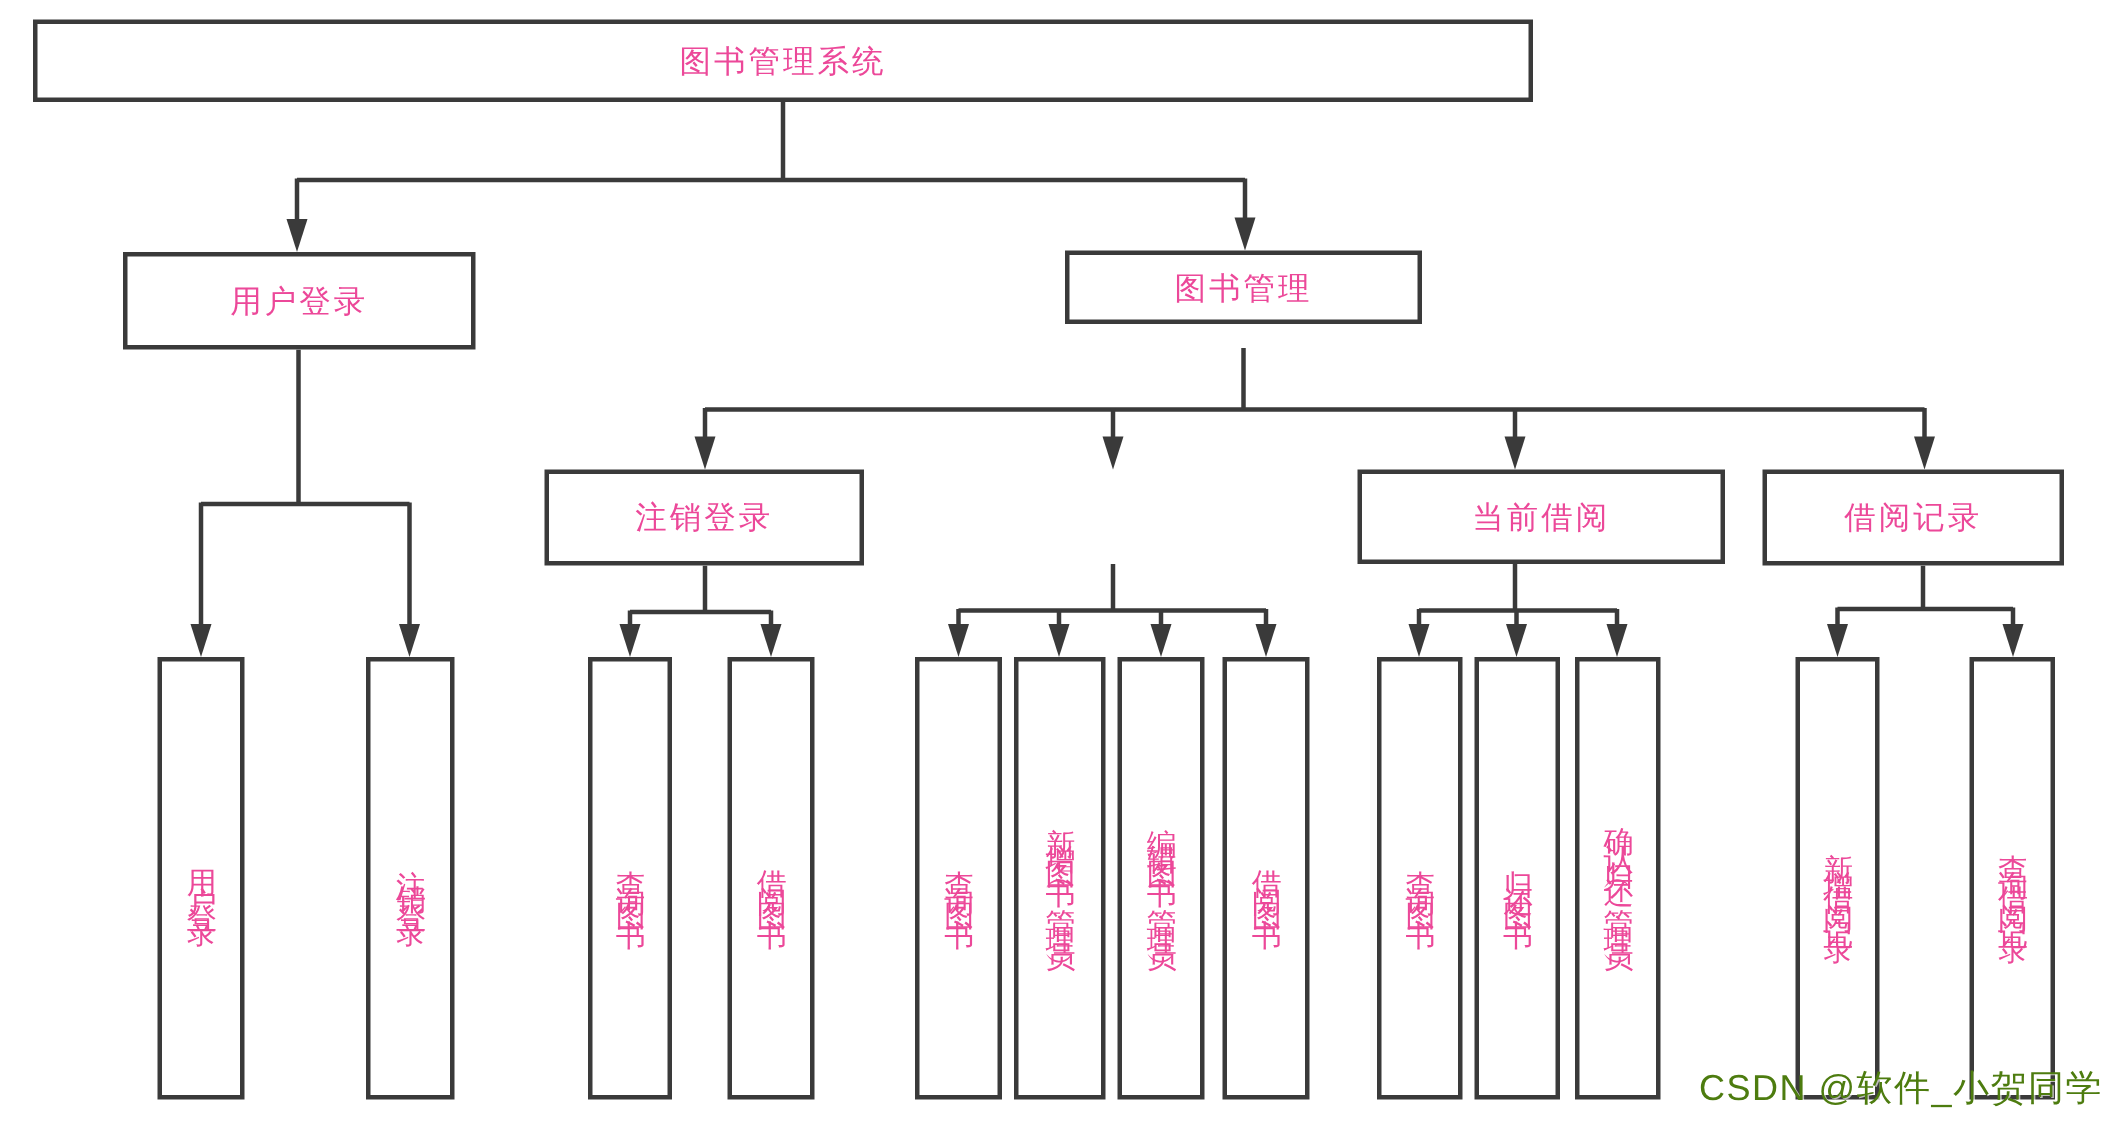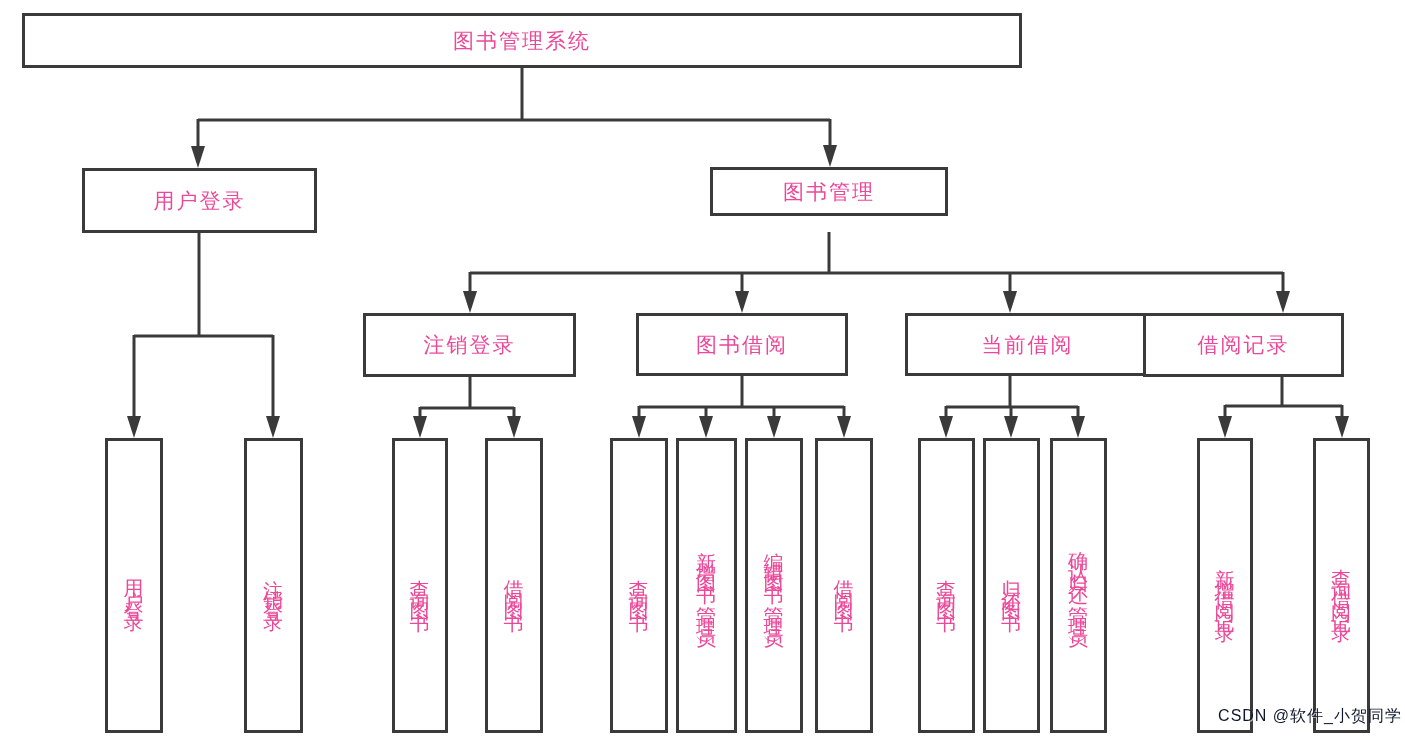--- a/index.html
+++ b/index.html
@@ -27,23 +27,23 @@
   .leaf{top:438px;height:295px;}
   .leaf .vtext{
     writing-mode:vertical-rl;
     text-orientation:mixed;
     font-size:20px;
     letter-spacing:11px;
     line-height:1;
   }
   #watermark{
     position:absolute;
-    right:3px;bottom:20px;
-    font-size:16px;
-    color:#0f172a;
+    right:3px;bottom:6px;
+    font-size:24px;
+    color:#4d7c0f;
     text-shadow:1px 1px 0 rgba(255,255,255,0.65);
     letter-spacing:1px;
     z-index:5;
     white-space:nowrap;
   }
 </style>
 </head>
 <body>
 
 <div id="canvas">
@@ -122,27 +122,24 @@
   <div class="node" style="left:82px;top:168px;width:235px;height:65px">
     <span class="hlabel">用户登录</span>
   </div>
   <div class="node" style="left:710px;top:167px;width:238px;height:49px">
     <span class="hlabel">图书管理</span>
   </div>
 
   <div class="node" style="left:363px;top:313px;width:213px;height:64px">
     <span class="hlabel">注销登录</span>
   </div>
-  <div class="node" style="left:636px;top:313px;width:212px;height:63px">
-    <span class="hlabel">图书借阅</span>
-  </div>
   <div class="node" style="left:905px;top:313px;width:245px;height:63px">
     <span class="hlabel">当前借阅</span>
   </div>
-  <div class="node" style="left:1143px;top:313px;width:201px;height:64px">
+  <div class="node" style="left:1175px;top:313px;width:201px;height:64px">
     <span class="hlabel">借阅记录</span>
   </div>
 
   <div class="node leaf" style="left:105px;width:58px">
     <span class="vtext">用户登录</span>
   </div>
   <div class="node leaf" style="left:244px;width:59px">
     <span class="vtext">注销登录</span>
   </div>
 

